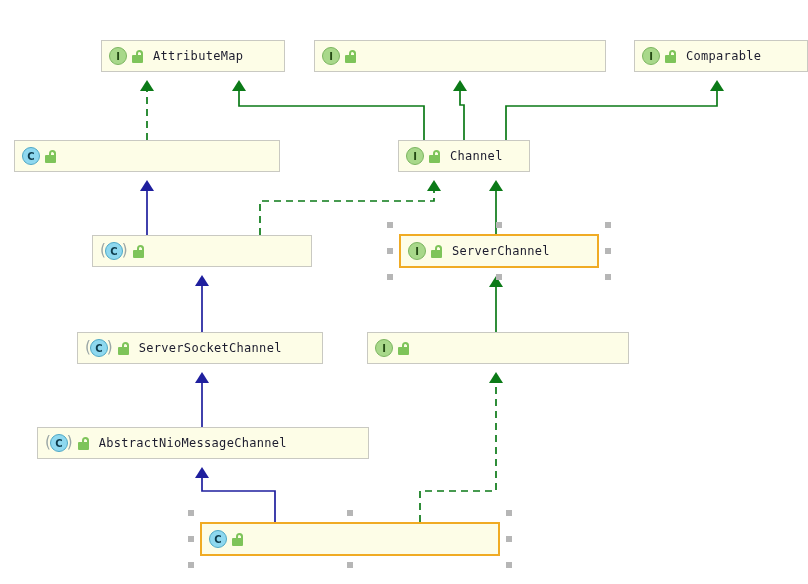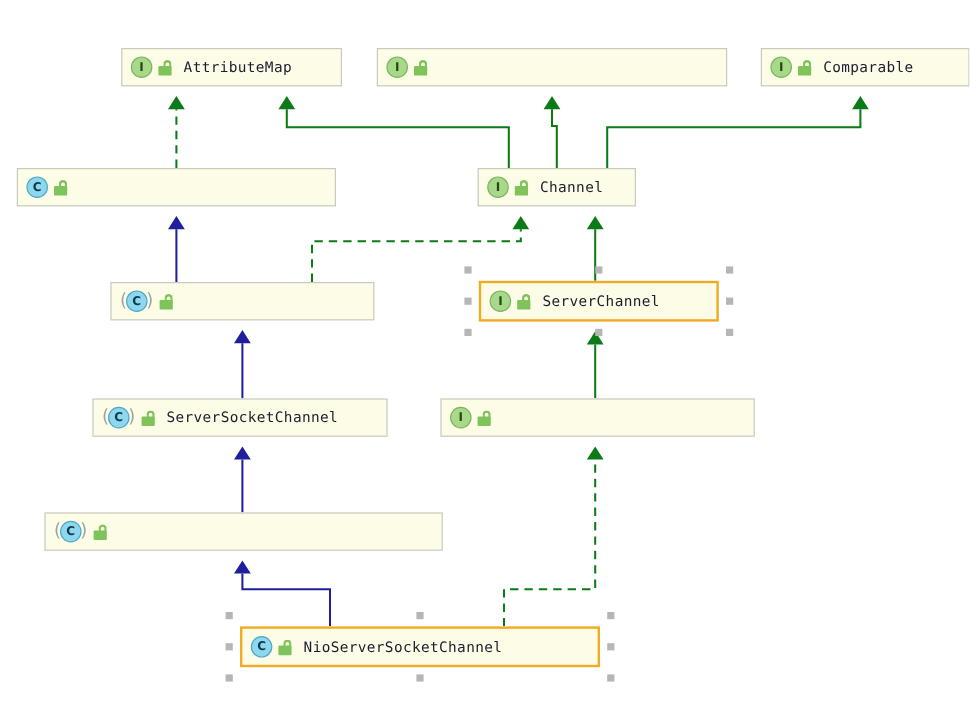--- a/index.html
+++ b/index.html
@@ -270,30 +270,30 @@
       <div class="node" style="left: 37px; top: 427px; width: 332px; height: 32px;">
         <span class="badge-wrap">
           <span class="paren left">(</span>
           <span class="badge badge-class">C</span>
           <span class="paren right">)</span>
         </span>
         <span class="lock">
           <span class="shackle"></span>
           <span class="body"></span>
         </span>
+        <span class="node-label">AbstractNioMessageChannel</span>
       </div>
       <div class="node selected" style="left: 200px; top: 522px; width: 300px; height: 34px;">
         <span class="badge-wrap">
           <span class="badge badge-class">C</span>
         </span>
         <span class="lock">
           <span class="shackle"></span>
           <span class="body"></span>
         </span>
-        <span class="node-label">NioServerSocketChannel</span>
       </div>
       <div class="handle" style="left: 188px; top: 510px;"></div>
       <div class="handle" style="left: 347px; top: 510px;"></div>
       <div class="handle" style="left: 506px; top: 510px;"></div>
       <div class="handle" style="left: 188px; top: 536px;"></div>
       <div class="handle" style="left: 506px; top: 536px;"></div>
       <div class="handle" style="left: 188px; top: 562px;"></div>
       <div class="handle" style="left: 347px; top: 562px;"></div>
       <div class="handle" style="left: 506px; top: 562px;"></div>
     </div>

